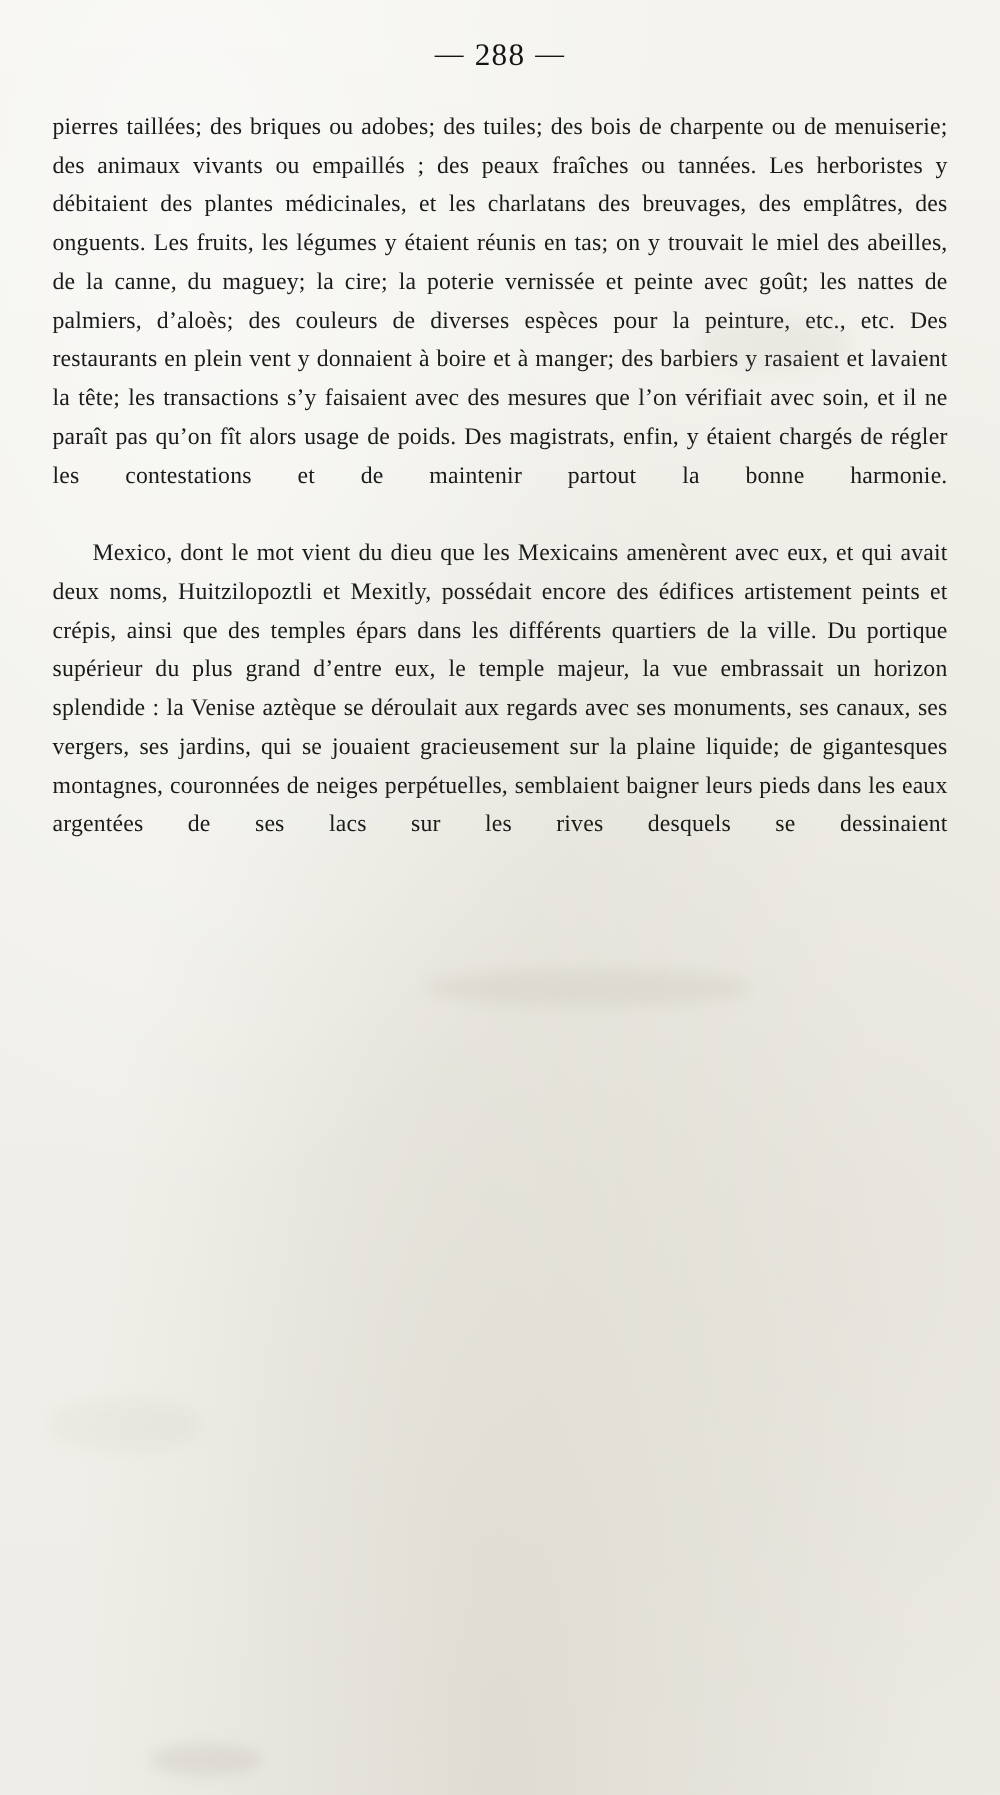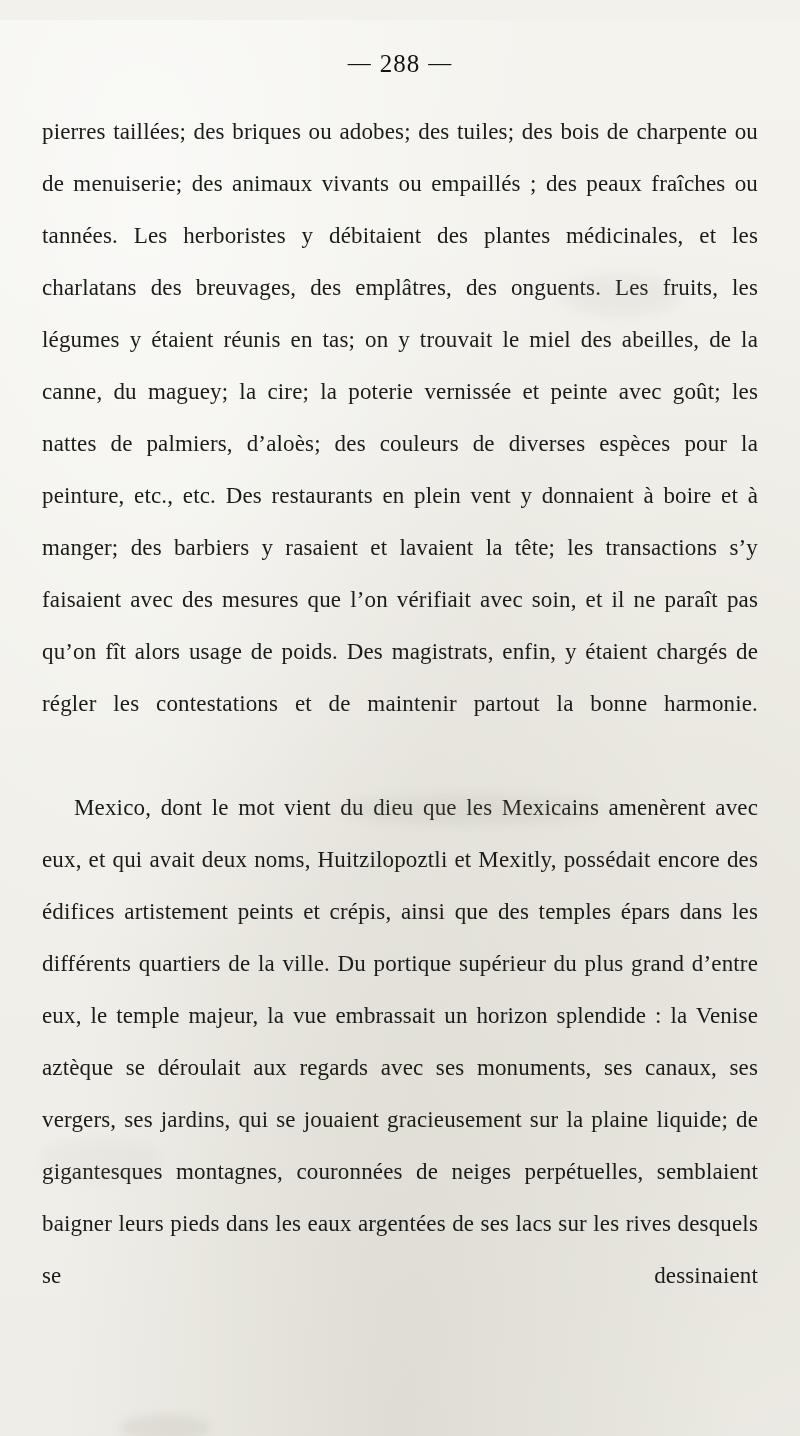--- a/index.html
+++ b/index.html
@@ -17,21 +17,20 @@
   }
   
   .page {
     position: absolute;
     inset: 0;
     background:
       radial-gradient(ellipse at 18% 12%, rgba(255,255,255,0.55) 0%, rgba(255,255,255,0) 45%),
       radial-gradient(ellipse at 85% 70%, rgba(214,210,198,0.35) 0%, rgba(214,210,198,0) 55%),
       radial-gradient(ellipse at 50% 100%, rgba(205,201,189,0.45) 0%, rgba(205,201,189,0) 60%),
       linear-gradient(180deg, #f4f3ee 0%, #f1f0ea 40%, #eeede7 100%);
-    margin-top: 20px;
   }
   .page-number-line {
     position: absolute;
     top: 30px;
     left: 0;
     right: 0;
     text-align: center;
     font-size: 25px;
     letter-spacing: 1px;
     color: #151513;
@@ -43,22 +42,22 @@
     vertical-align: 2px;
   }
   .text-block {
     position: absolute;
     left: 42px;
     right: 42px;
     top: 86px;
   }
   p.para {
     margin: 0;
-    font-size: 23px;
-    line-height: 52px;
+    font-size: 19px;
+    line-height: 31px;
     text-align: justify;
     text-justify: inter-word;
     color: #1b1b19;
     letter-spacing: 0.15px;
     word-spacing: 0.5px;
   }
   p.para + p.para {
     margin-top: 0;
   }
   p.para.indent {

